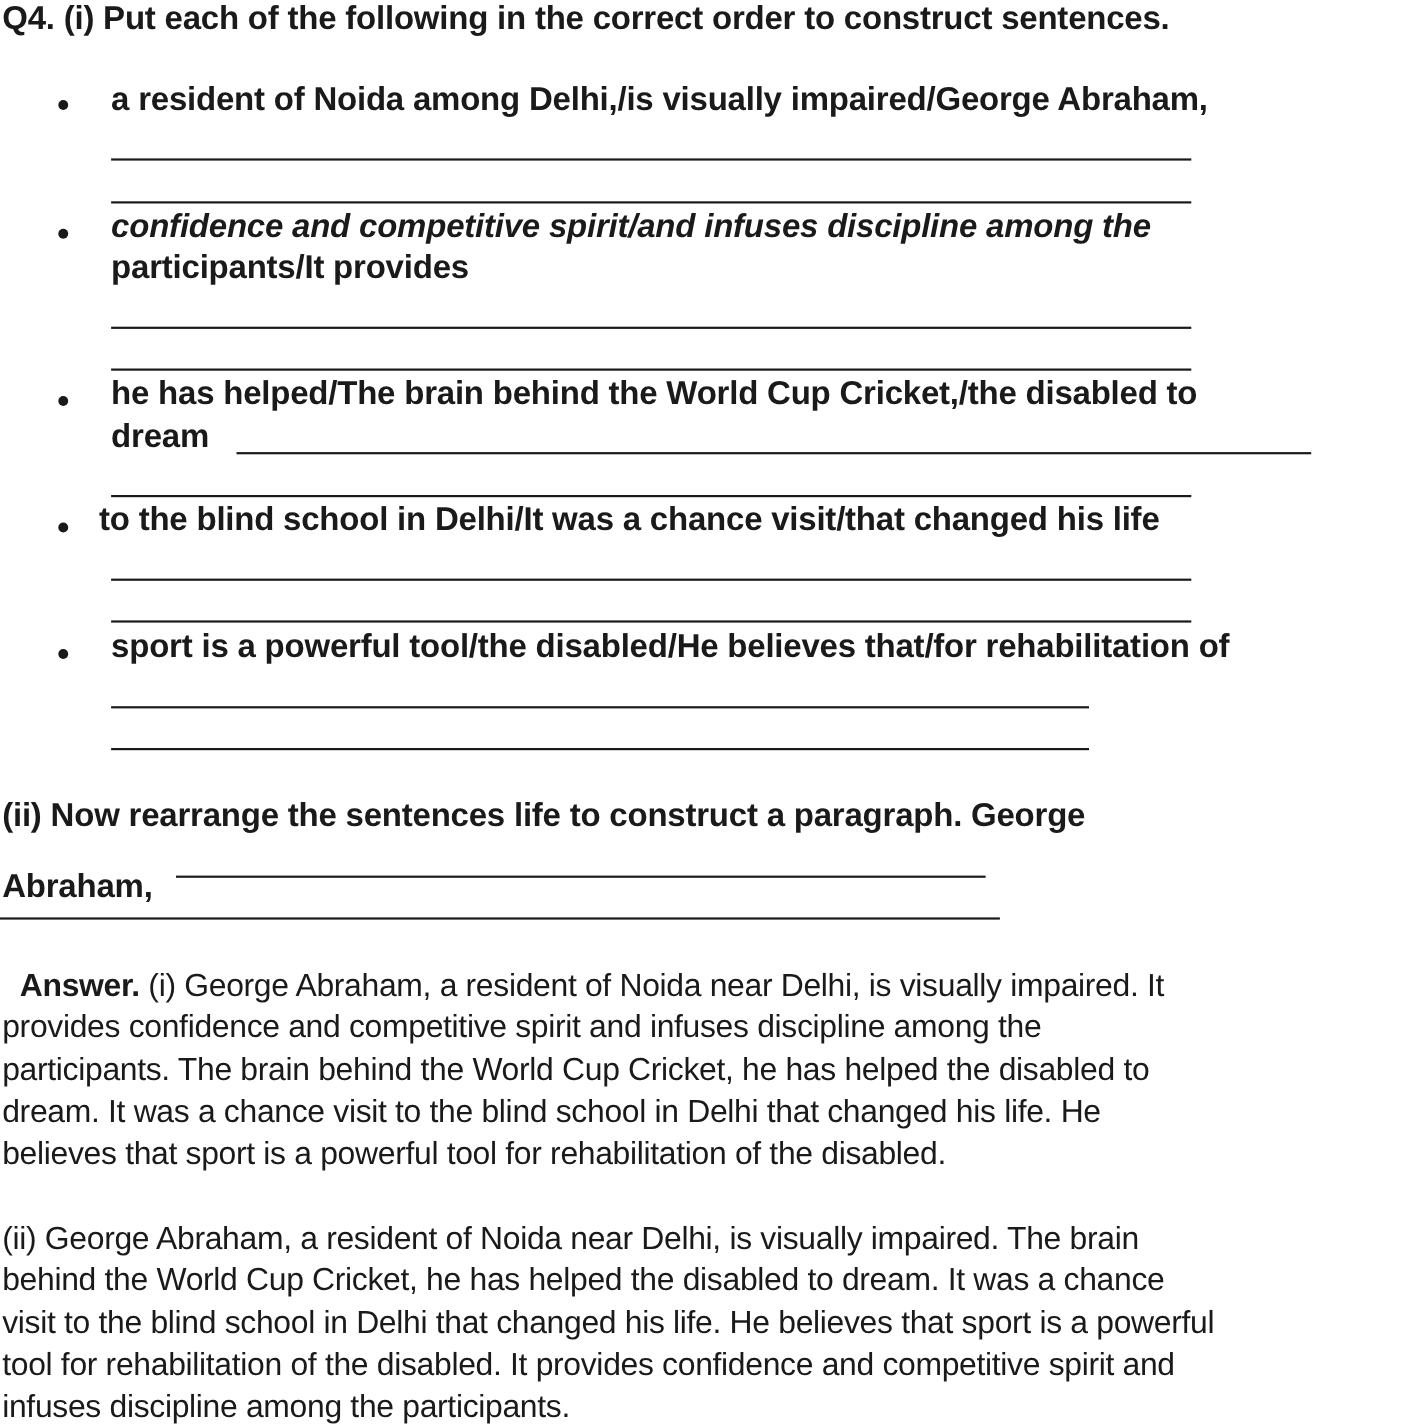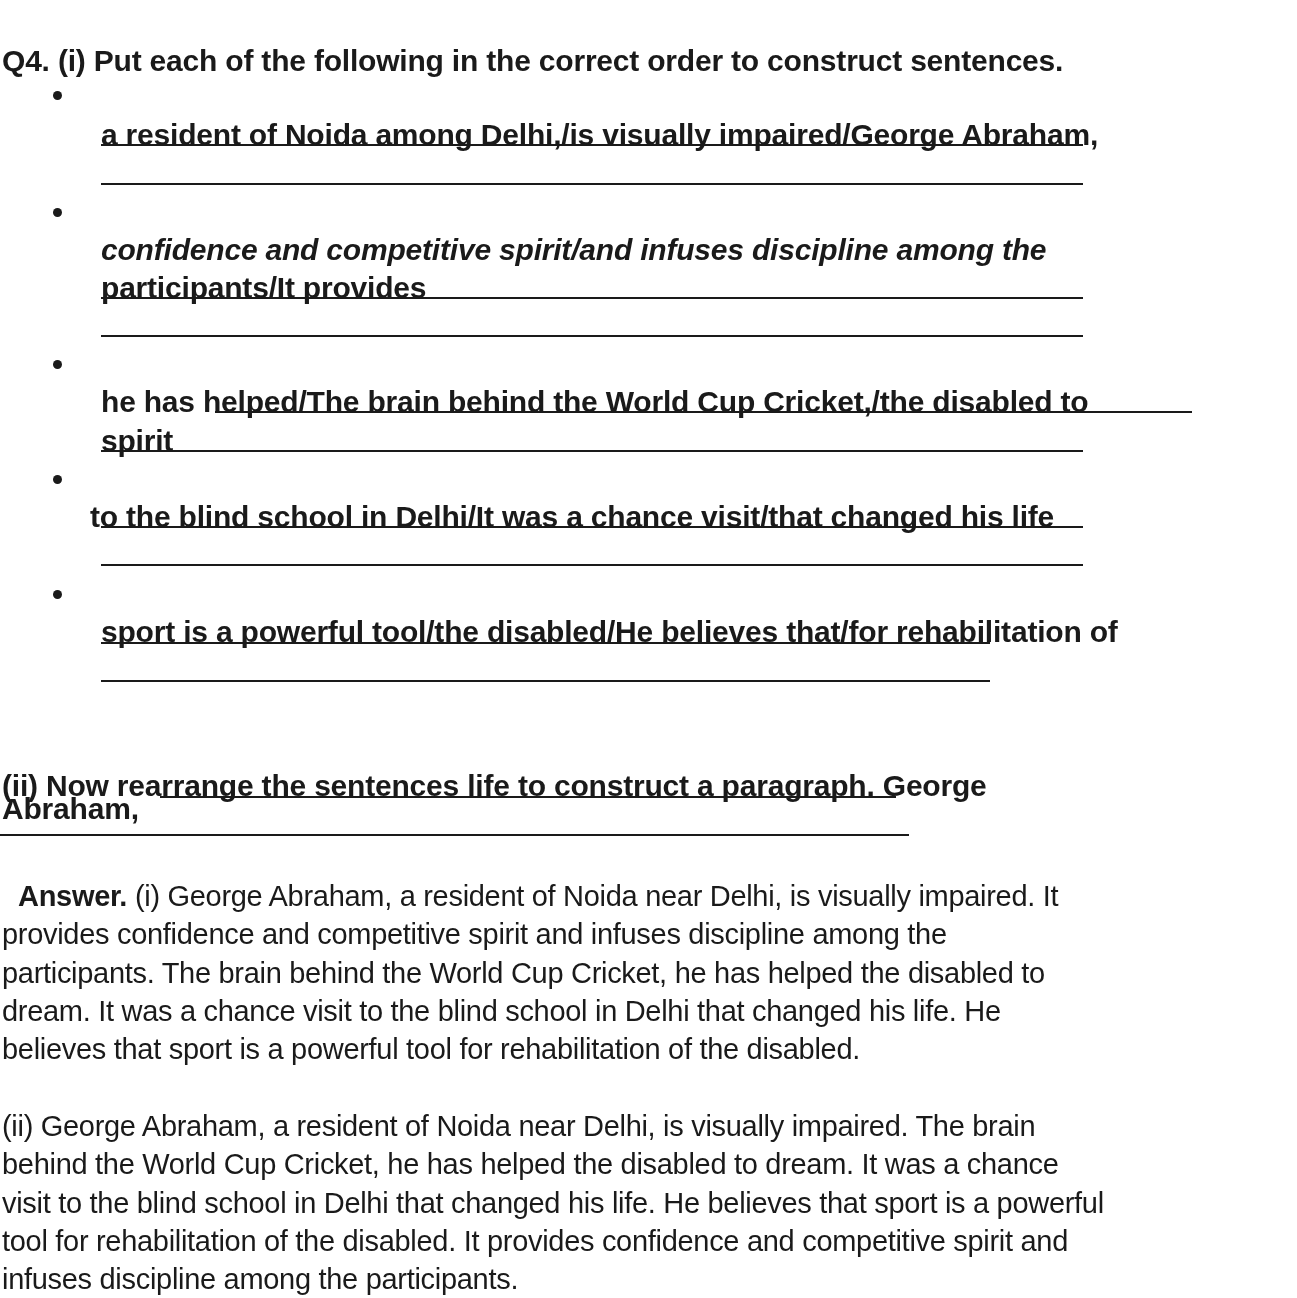--- a/index.html
+++ b/index.html
@@ -1,20 +1,20 @@
 <!DOCTYPE html>
 <html><head>
 <meta charset="utf-8">
 <style>
   html, body { margin: 0; padding: 0; background: #ffffff; }
   body {
     width: 1297px; height: 1298px; position: relative; overflow: hidden;
     font-family: "Liberation Sans", sans-serif; color: #1a1a1a;
   }
-  .abs { position: absolute; white-space: nowrap; margin-top: 44px; }
+  .abs { position: absolute; white-space: nowrap; }
   .bold { font-weight: bold; margin-left: 16px; }
   .q-text { font-size: 30px; font-weight: bold; letter-spacing: -0.2px; }
   .bullet { position: absolute; width: 9px; height: 9px; border-radius: 50%; background: #1a1a1a; }
   .line { position: absolute; height: 2px; background: #1a1a1a; }
   .ans { font-size: 29px; line-height: 38.3px; position: absolute; left: 2px; width: 1297px; white-space: normal; letter-spacing: -0.3px; }
   .ans p { margin: 0; }
 </style>
 </head>
 <body>
 
@@ -26,36 +26,36 @@
 <div class="line" style="left:101px; top:183px; width:982px;"></div>
 
 <span class="bullet" style="left:53px; top:208px;"></span>
 <div class="abs q-text" style="left:101px; top:189px;font-style:italic;">confidence and competitive spirit/and infuses discipline among the</div>
 <div class="abs q-text" style="left:101px; top:227px;">participants/It provides</div>
 <div class="line" style="left:101px; top:297px; width:982px;"></div>
 <div class="line" style="left:101px; top:335px; width:982px;"></div>
 
 <span class="bullet" style="left:53px; top:360px;"></span>
 <div class="abs q-text" style="left:101px; top:341px;">he has helped/The brain behind the World Cup Cricket,/the disabled to</div>
-<div class="abs q-text" style="left:101px; top:380px;">spirit</div>
+<div class="abs q-text" style="left:101px; top:380px;">dream</div>
 <div class="line" style="left:215px; top:411px; width:977px;"></div>
 <div class="line" style="left:101px; top:450px; width:982px;"></div>
 
 <span class="bullet" style="left:53px; top:475px;"></span>
 <div class="abs q-text" style="left:90px; top:456px;">to the blind school in Delhi/It was a chance visit/that changed his life</div>
 <div class="line" style="left:101px; top:526px; width:982px;"></div>
 <div class="line" style="left:101px; top:564px; width:982px;"></div>
 
 <span class="bullet" style="left:53px; top:590px;"></span>
 <div class="abs q-text" style="left:101px; top:571px;">sport is a powerful tool/the disabled/He believes that/for rehabilitation of</div>
 <div class="line" style="left:101px; top:642px; width:889px;"></div>
 <div class="line" style="left:101px; top:680px; width:889px;"></div>
 
 <div class="abs q-text" style="left:2px; top:725px;">(ii) Now rearrange the sentences life to construct a paragraph. George</div>
-<div class="abs q-text" style="left:2px; top:748px;">Abraham,</div>
+<div class="abs q-text" style="left:2px; top:789px;">Abraham,</div>
 <div class="line" style="left:160px; top:796px; width:736px;"></div>
 <div class="line" style="left:0px; top:834px; width:909px;"></div>
 
 <div class="ans" style="top:877px;">
   <p><span class="bold">Answer.</span><span> (i) George Abraham, a resident of Noida near Delhi, is visually impaired. It</span></p>
   <p>provides confidence and competitive spirit and infuses discipline among the</p>
   <p>participants. The brain behind the World Cup Cricket, he has helped the disabled to</p>
   <p>dream. It was a chance visit to the blind school in Delhi that changed his life. He</p>
   <p>believes that sport is a powerful tool for rehabilitation of the disabled.</p>
 </div>

